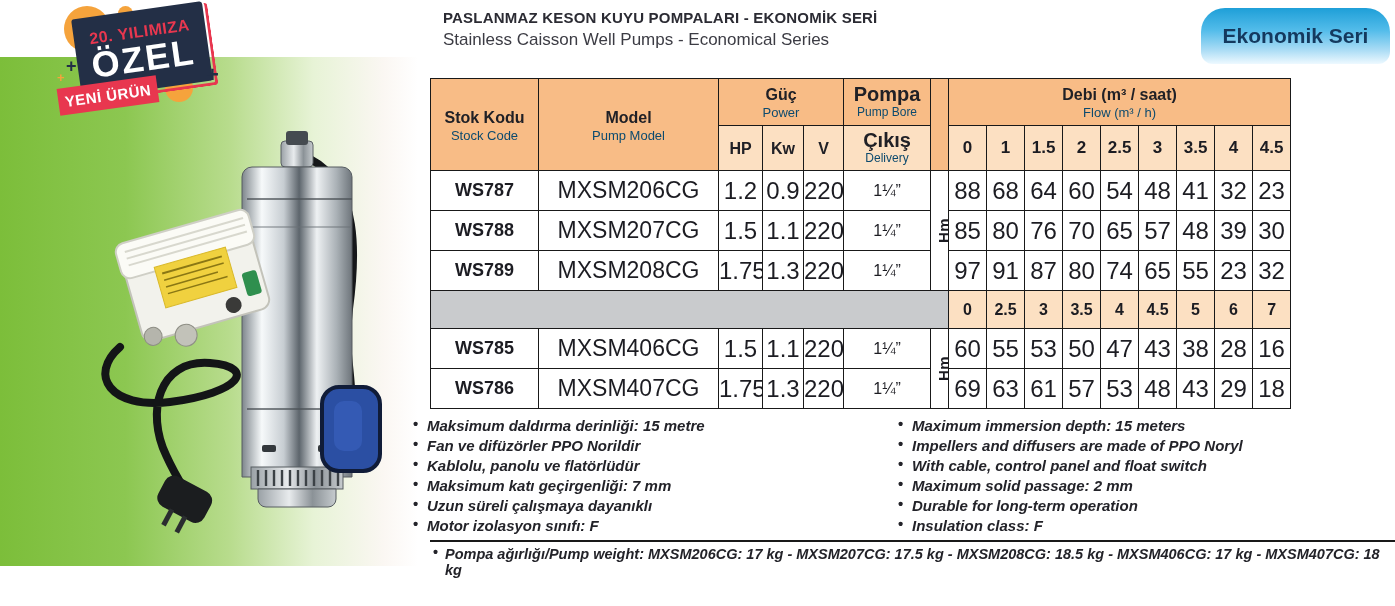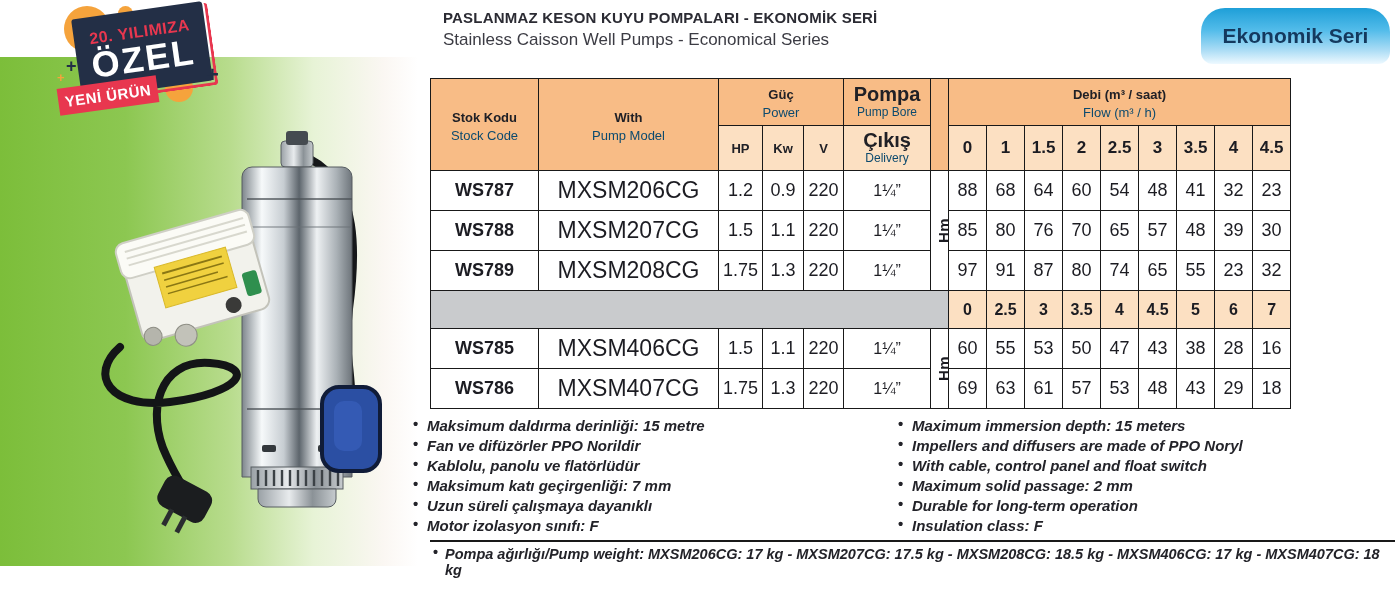--- a/index.html
+++ b/index.html
@@ -64,28 +64,28 @@
     position:absolute; left:430px; top:78px; width:860px;
     border-collapse:collapse; table-layout:fixed;
   }
   table.spec th, table.spec td{
     border:1.6px solid #191919; padding:0; text-align:center; vertical-align:middle;
     background:#ffffff; overflow:hidden;
   }
   tr.hr1{ height:47px; } tr.hr2{ height:45px; } tr.dr{ height:40px; } tr.gr{ height:38px; }
   .hdr{ background:#f8bc86 !important; }
   .sub{ background:#fce0c2 !important; }
-  .t-main{ display:block; font-size:13px; font-weight:bold; line-height:21px; color:#202026; }
+  .t-main{ display:block; font-size:16px; font-weight:bold; line-height:21px; color:#202026; }
   .t-sub{ display:block; font-size:13px; font-weight:normal; line-height:15px; color:#0c4a6e; }
   .t-main.sm{ font-size:20px; }
   .t-sub.sm{ font-size:12px; }
   .flowhead{ font-size:17px; font-weight:bold; }
   td.stock{ font-weight:bold; font-size:18px; }
   td.model{ font-size:23px; text-align:left; padding-left:16px; }
-  td.num, td.val{ font-size:18px; }
+  td.num, td.val{ font-size:24px; }
   td.deliv{ font-size:16px; }
   td.hmcell{ padding:0; }
   .rot{ display:inline-block; transform:rotate(-90deg); font-weight:bold; font-size:15px; letter-spacing:.5px; }
   td.grayspan{ background:#c9cbcd !important; }
   td.flow2{ background:#fce0c2 !important; font-weight:bold; font-size:16px; }
 
   
   .features{ position:absolute; top:419px; }
   .features.tr-col{ left:413px; width:460px; }
   .features.en-col{ left:898px; width:497px; }
@@ -224,21 +224,21 @@
       <col style="width:38px">
       <col style="width:38px">
   </colgroup>
   <tbody>
       <tr class="hr1">
     <th class="hdr" rowspan="2">
       <span class="t-main">Stok Kodu</span>
       <span class="t-sub">Stock Code</span>
     </th>
     <th class="hdr" rowspan="2">
-      <span class="t-main">With</span>
+      <span class="t-main">Model</span>
       <span class="t-sub">Pump Model</span>
     </th>
     <th class="hdr" colspan="3">
       <span class="t-main">Güç</span>
       <span class="t-sub">Power</span>
     </th>
     <th class="hdr">
       <span class="t-main sm">Pompa</span>
       <span class="t-sub sm">Pump Bore</span>
     </th>

